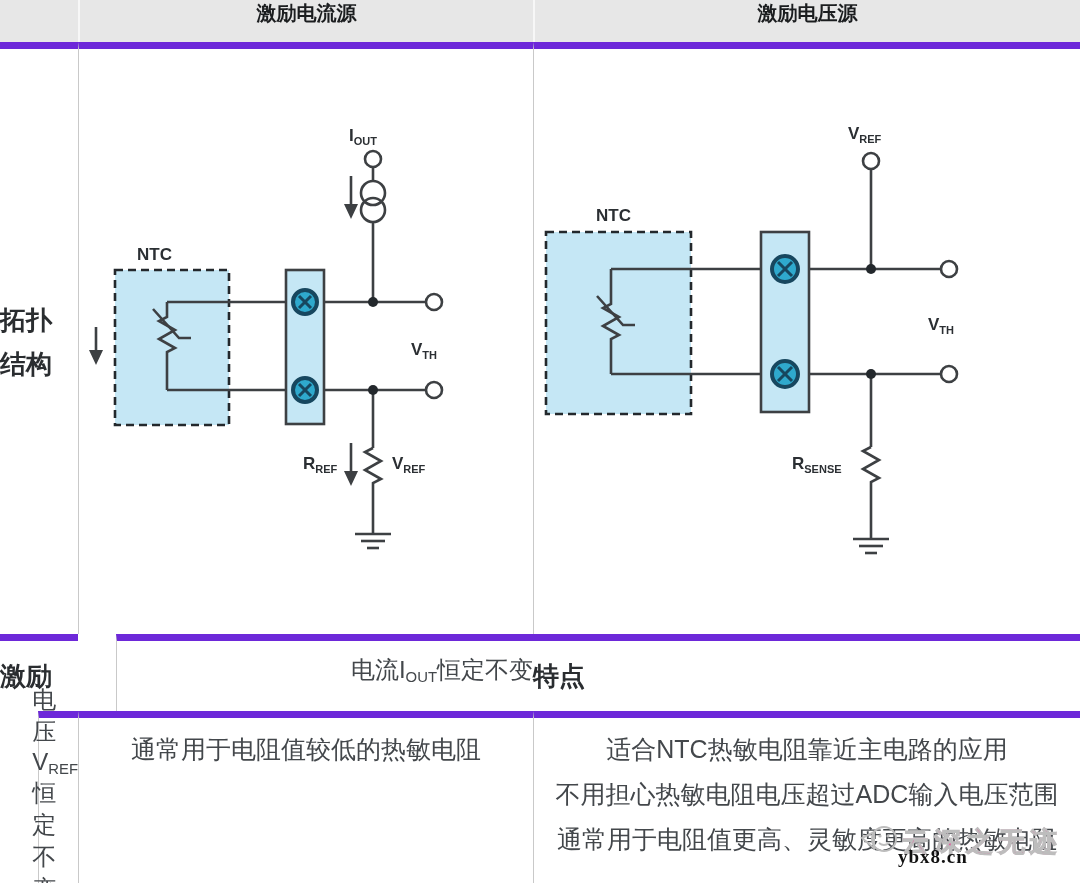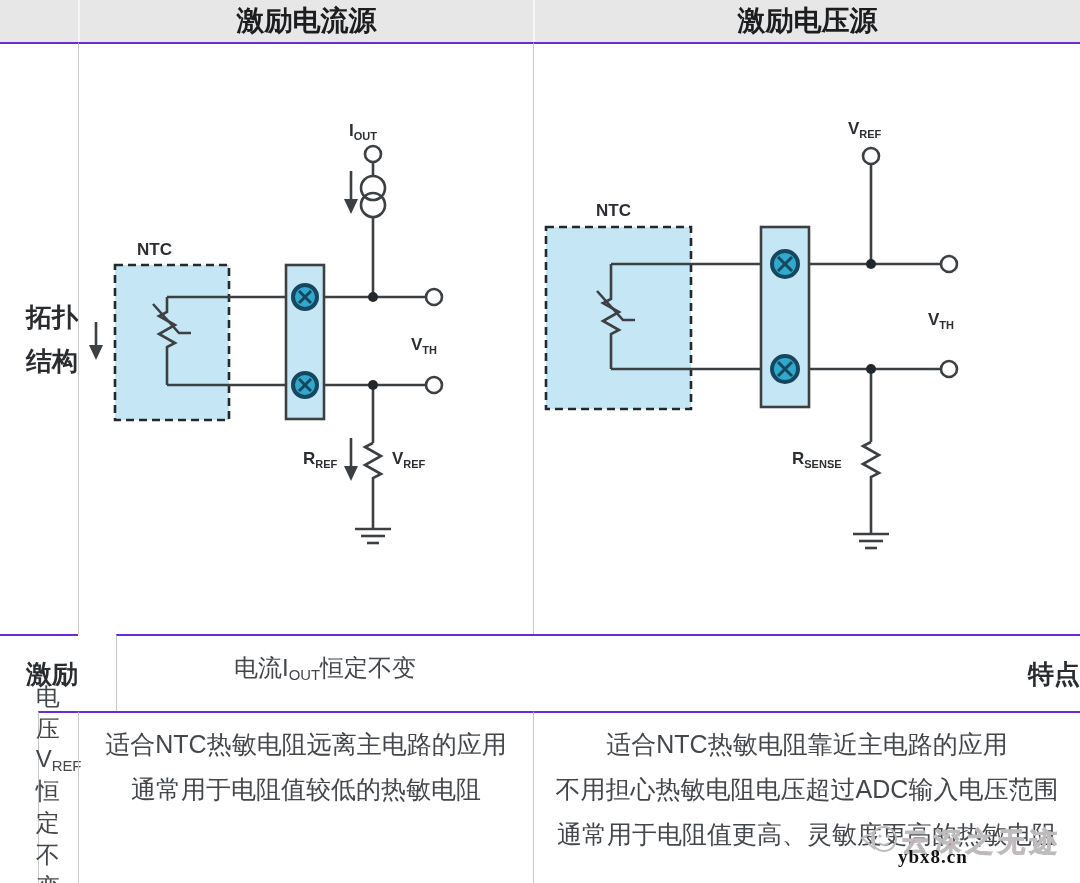--- a/index.html
+++ b/index.html
@@ -6,28 +6,28 @@
   body{
     width:1080px;height:883px;position:relative;background:#ffffff;
     font-family:"Liberation Sans",sans-serif;color:#43474b;overflow:hidden;
   }
   .tbl{
     position:absolute;inset:0;display:grid;
     grid-template-columns:78px 455px 547px;
     grid-template-rows:42px 592px 77px 172px;
   }
   .cell{box-sizing:border-box;position:relative;}
-  .hdr{background:#e7e7e7;display:flex;align-items:center;justify-content:center;
-       font-weight:bold;font-size:28px;color:#1b1d1f;}
+  .hdr{background:#e7e7e7;display:flex;justify-content:center;
+       font-weight:bold;font-size:20px;color:#1b1d1f;}
   .hdr.sep{border-left:2px solid #f7f7f7;}
-  .bt{border-top:2px solid #6d28d9;}
+  .bt{border-top:7px solid #6d28d9;}
   .bl{border-left:1px solid #c9c9c9;}
-  .labcell{display:flex;flex-direction:column;align-items:flex-end;justify-content:center;
+  .labcell{display:flex;flex-direction:column;align-items:flex-start;justify-content:center;
        font-weight:bold;font-size:26px;color:#2a2d30;line-height:44px;}
-  .exc{display:flex;align-items:center;justify-content:center;
+  .exc{display:flex;align-items:center;justify-content:flex-end;
        font-size:24px;color:#43474b;padding-bottom:12px;margin-left:38px;}
   .feat{text-align:center;font-size:25px;color:#43474b;line-height:45px;padding-top:9px;}
   sub{font-size:0.62em;vertical-align:-0.28em;letter-spacing:0;}
   svg{position:absolute;left:0;top:0;}
   svg text{font-family:"Liberation Sans",sans-serif;font-weight:bold;fill:#2b2f33;}
   .wm{
     position:absolute;left:858px;top:816px;width:222px;height:60px;pointer-events:none;
   }
   .wm-face{position:absolute;left:2px;top:8px;}
   .wm-text{
@@ -184,21 +184,20 @@
     <span><span>电流I</span><sub>OUT</sub><span>恒定不变</span></span>
   </div>
   <div class="cell bt labcell">
     <span>特点</span>
   </div>
 
   <div class="cell bt bl exc">
     <span><span>电压V</span><sub>REF</sub><span>恒定不变</span></span>
   </div>
   <div class="cell bt bl feat">
-    <div>适合NTC热敏电阻远离主电路的应用</div>
     <div>通常用于电阻值较低的热敏电阻</div>
   </div>
   <div class="cell bt bl feat">
     <div>适合NTC热敏电阻靠近主电路的应用</div>
     <div>不用担心热敏电阻电压超过ADC输入电压范围</div>
     <div>通常用于电阻值更高、灵敏度更高的热敏电阻</div>
   </div>
 
 </div>
 

